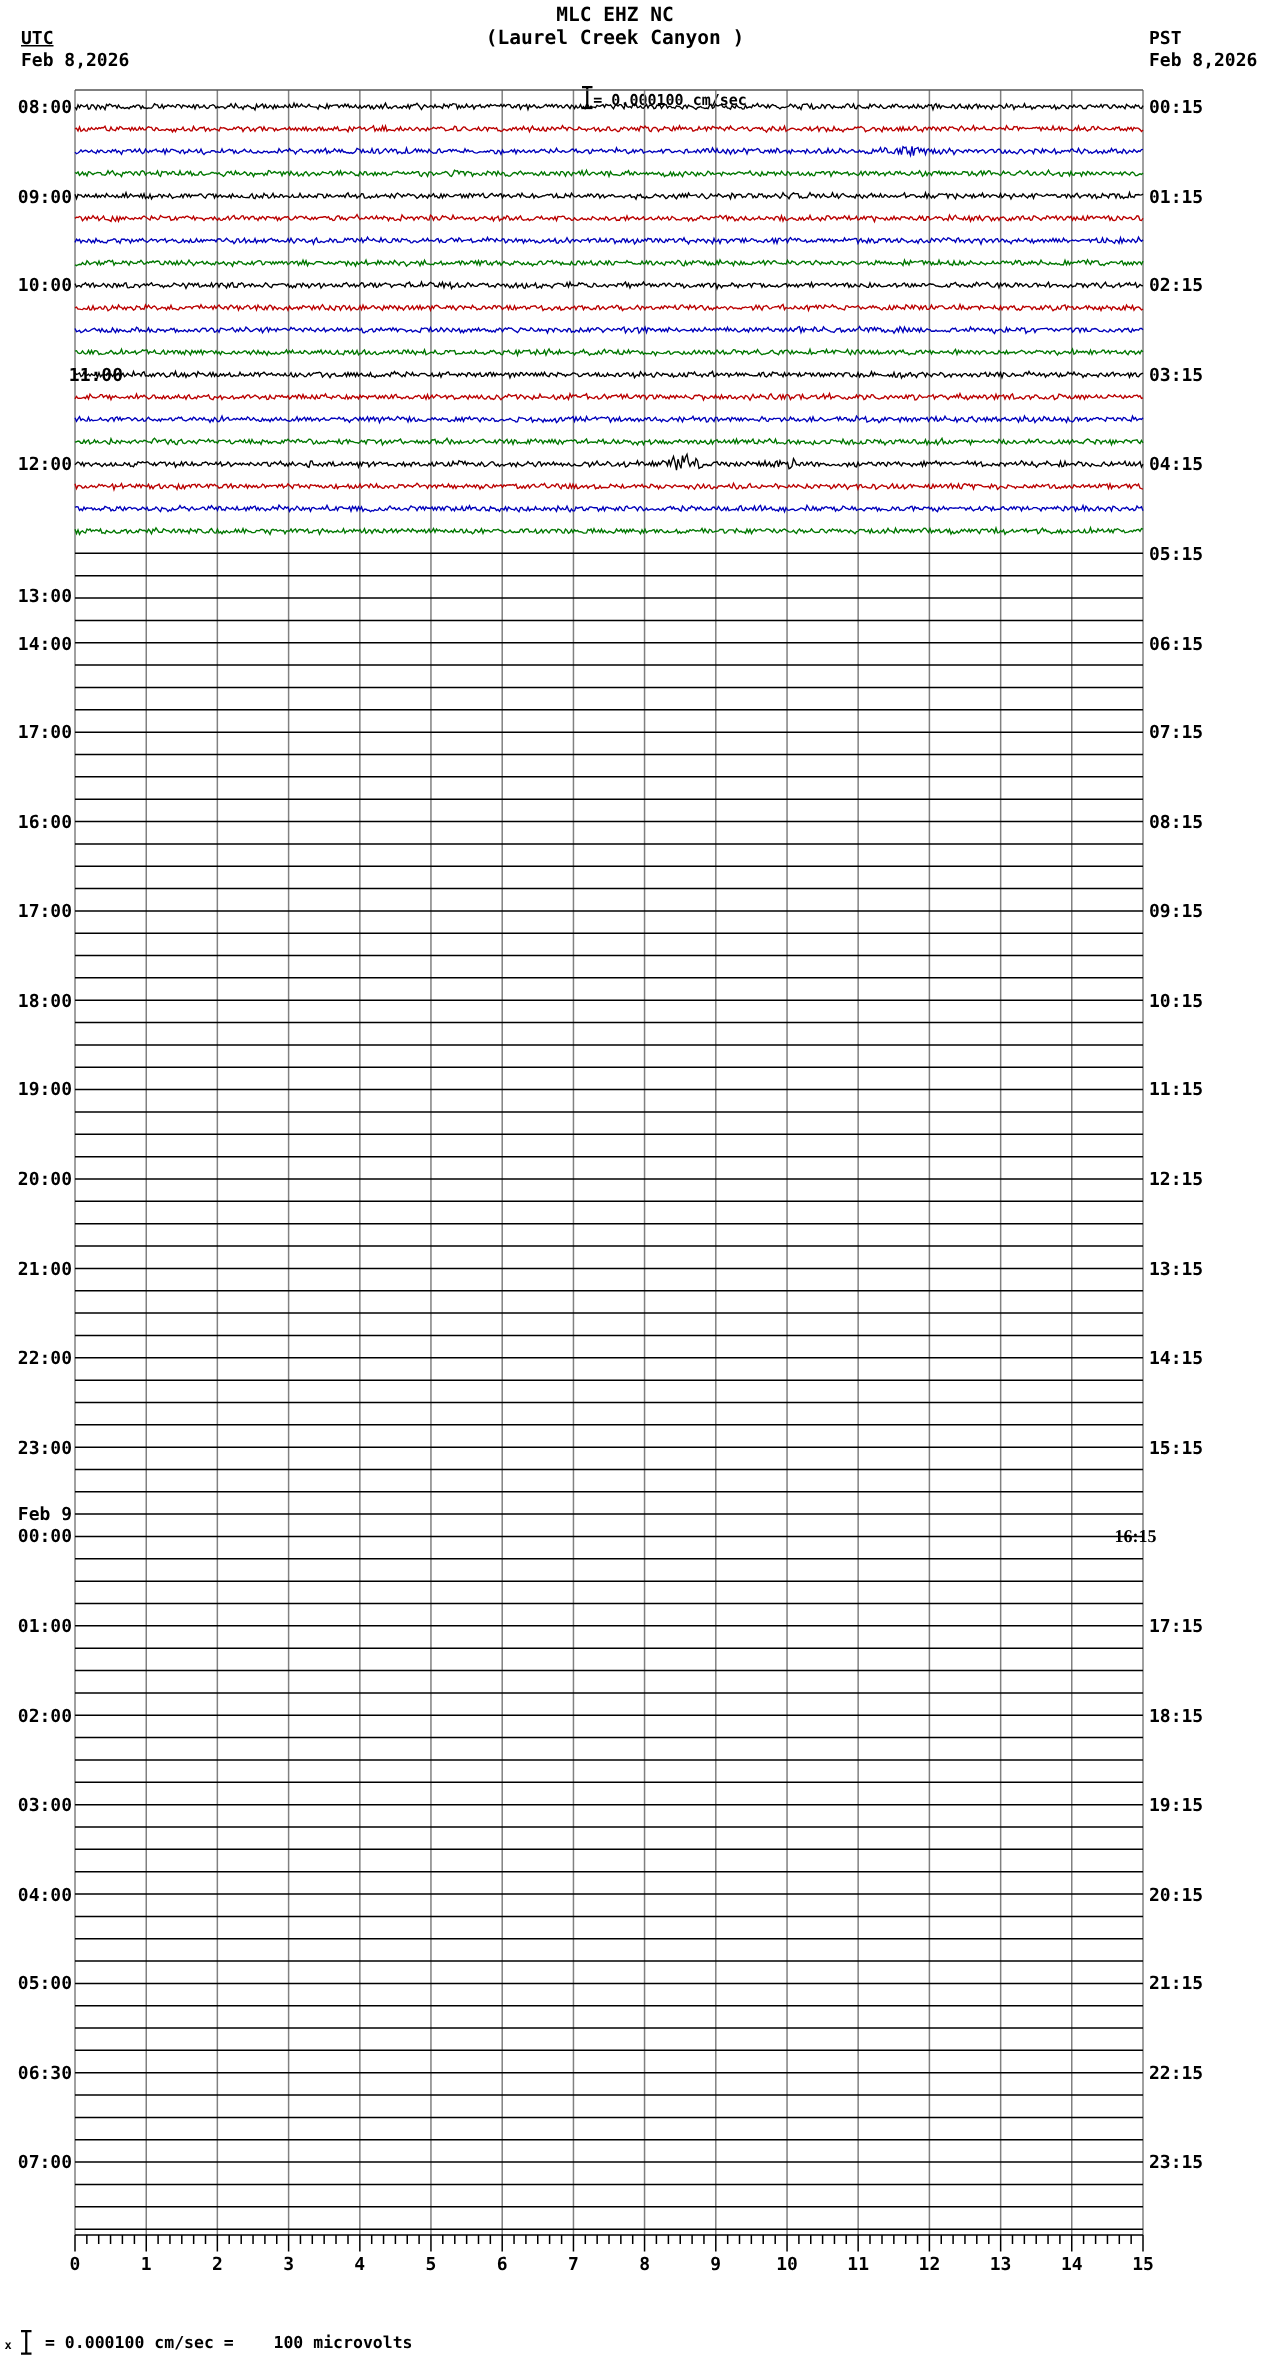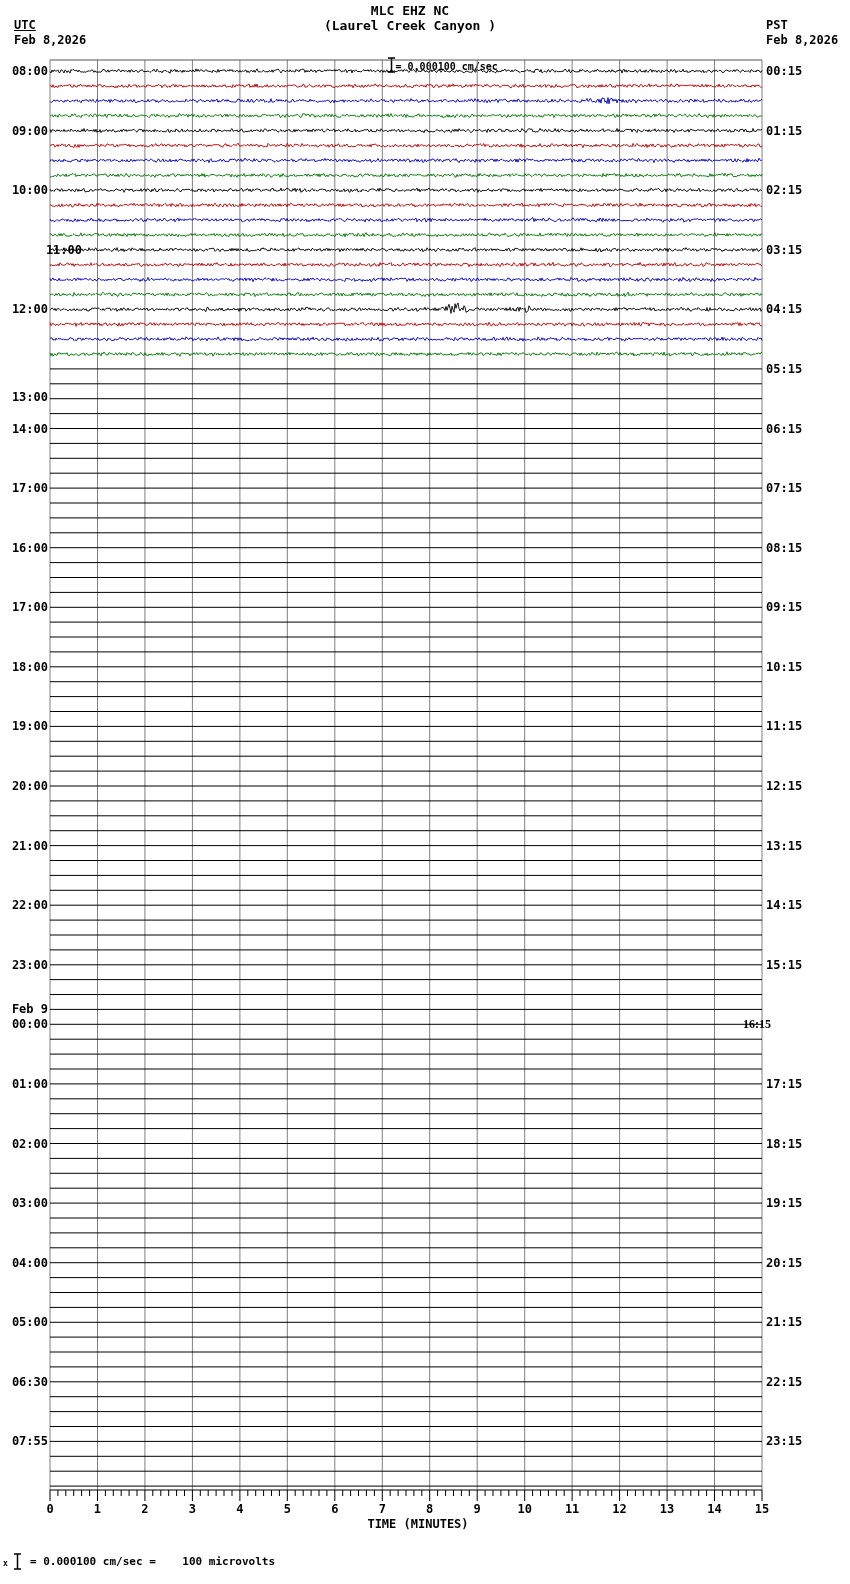--- a/index.html
+++ b/index.html
@@ -267,21 +267,21 @@
       <div class="time-label left-col" style="top: 899.167px;">22:00</div>
       <div class="time-label left-col" style="top: 958.75px;">23:00</div>
       <div class="time-label left-col" style="top: 1003.33px;">Feb 9</div>
       <div class="time-label left-col" style="top: 1018.33px;">00:00</div>
       <div class="time-label left-col" style="top: 1077.92px;">01:00</div>
       <div class="time-label left-col" style="top: 1137.5px;">02:00</div>
       <div class="time-label left-col" style="top: 1197.08px;">03:00</div>
       <div class="time-label left-col" style="top: 1256.67px;">04:00</div>
       <div class="time-label left-col" style="top: 1316.25px;">05:00</div>
       <div class="time-label left-col" style="top: 1375.83px;">06:30</div>
-      <div class="time-label left-col" style="top: 1435.42px;">07:55</div>
+      <div class="time-label left-col" style="top: 1435.42px;">07:00</div>
     </div>
   <div id="row-labels-right">
       <div class="time-label" style="left: 766px; top: 65px;">00:15</div>
       <div class="time-label" style="left: 766px; top: 124.583px;">01:15</div>
       <div class="time-label" style="left: 766px; top: 184.167px;">02:15</div>
       <div class="time-label" style="left: 766px; top: 243.75px;">03:15</div>
       <div class="time-label" style="left: 766px; top: 303.333px;">04:15</div>
       <div class="time-label" style="left: 766px; top: 362.917px;">05:15</div>
       <div class="time-label" style="left: 766px; top: 422.5px;">06:15</div>
       <div class="time-label" style="left: 766px; top: 482.083px;">07:15</div>
@@ -314,21 +314,20 @@
       <div class="tick-num" style="left: 429.733px; top: 1503px;">8</div>
       <div class="tick-num" style="left: 477.2px; top: 1503px;">9</div>
       <div class="tick-num" style="left: 524.667px; top: 1503px;">10</div>
       <div class="tick-num" style="left: 572.133px; top: 1503px;">11</div>
       <div class="tick-num" style="left: 619.6px; top: 1503px;">12</div>
       <div class="tick-num" style="left: 667.067px; top: 1503px;">13</div>
       <div class="tick-num" style="left: 714.533px; top: 1503px;">14</div>
       <div class="tick-num" style="left: 762px; top: 1503px;">15</div>
     </div>
 
-  <div class="abs t12" style="left:0;top:1518px;width:836px;text-align:center;">TIME (MINUTES)</div>
 
   <div class="abs" style="left:3px;top:1560px;font-size:8px;line-height:8px;">x</div>
   <svg class="abs ibeam" style="left:13px;top:1553px;" width="9" height="17">
     <line x1="1" y1="1" x2="8" y2="1" stroke="#000" stroke-width="1.5"></line>
     <line x1="4.5" y1="1" x2="4.5" y2="16" stroke="#000" stroke-width="1.5"></line>
     <line x1="1" y1="16" x2="8" y2="16" stroke="#000" stroke-width="1.5"></line>
   </svg>
   <div class="abs t11" style="left:30px;top:1556px;">= 0.000100 cm/sec =    100 microvolts</div>
 
 </div>

